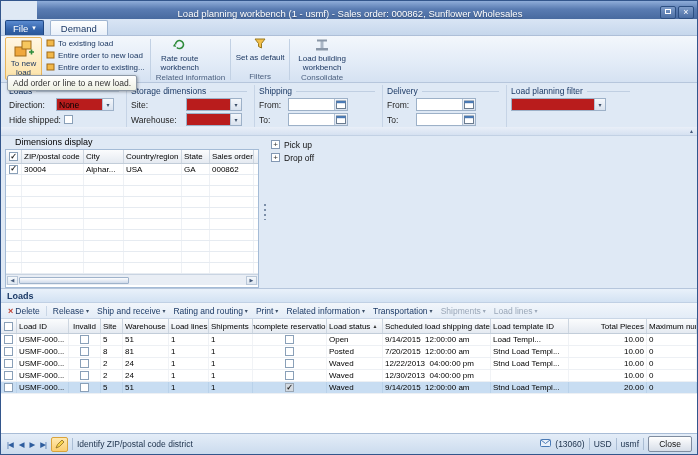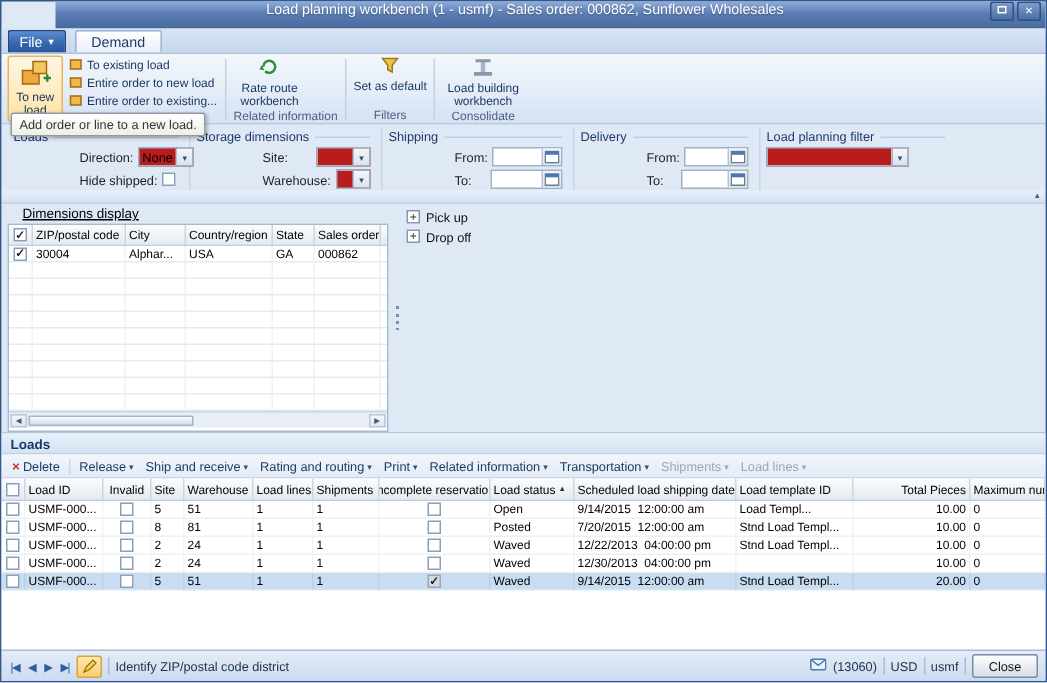--- a/index.html
+++ b/index.html
@@ -2,21 +2,21 @@
 <html><head>
 <meta charset="utf-8">
 <style>
   *{margin:0;padding:0;box-sizing:border-box;}
   html,body{width:698px;height:455px;overflow:hidden;}
   body{font-family:"Liberation Sans",sans-serif;font-size:10px;color:#000;background:#fff;}
 
   .win{width:698px;height:455px;border:1px solid #33568c;display:flex;flex-direction:column;background:#dfe9f5;position:relative;overflow:hidden;}
 
   
-  .titlebar{flex:0 0 18px;height:18px;background:linear-gradient(#8fadd9,#5a7cb2 45%,#486a9f);display:flex;align-items:flex-start;color:#fff;padding:0 3px;margin-left:36px;}
+  .titlebar{flex:0 0 18px;height:18px;background:linear-gradient(#8fadd9,#5a7cb2 45%,#486a9f);display:flex;align-items:flex-end;color:#fff;padding:0 3px;margin-left:36px;}
   .ttext{flex:1;text-align:center;font-size:9.5px;white-space:nowrap;overflow:hidden;text-shadow:0 1px 1px rgba(0,0,0,.3);}
   .wbtns{display:flex;gap:2px;}
   .wb{width:16px;height:13px;border:1px solid #2d4f82;background:linear-gradient(#7e9cc9,#4b6ea3);color:#fff;font-size:9px;line-height:11px;text-align:center;border-radius:2px;cursor:default;}
   .wb .rbox{display:inline-block;width:6px;height:5px;border:1px solid #fff;margin-bottom:1px;}
 
   
   .tabrow{flex:0 0 17px;height:17px;background:linear-gradient(#d9e5f4,#c6d7ec);display:flex;align-items:flex-end;padding-left:4px;border-bottom:1px solid #aebfd8;}
   .filebtn{height:15px;background:linear-gradient(#5b8bd0,#3464ab 60%,#2a5798);color:#fff;border:1px solid #1e4682;border-bottom:none;border-radius:2px 2px 0 0;padding:0 7px;display:flex;align-items:center;gap:4px;font-size:9.5px;}
   .filecaret{font-size:7px;}
   .tab{height:15px;margin-left:6px;padding:0 10px;display:flex;align-items:center;font-size:9.5px;color:#1c3a66;}
@@ -38,21 +38,21 @@
   
   .tooltip{position:absolute;left:6px;top:74px;z-index:50;background:linear-gradient(#ffffff,#eef0e2);border:1px solid #8e9aa8;border-radius:2px;box-shadow:1px 1px 3px rgba(0,0,0,.3);padding:2px 5px;font-size:8.5px;color:#333;white-space:nowrap;}
 
   
   .filters{flex:0 0 44px;height:44px;display:flex;padding:2px 4px 0;background:#dfe9f5;}
   .fgroup{padding:0 7px 0 4px;border-right:1px solid #c6d4e6;display:flex;flex-direction:column;}
   .fgroup:last-child{border-right:none;}
   .fhead{display:flex;align-items:center;gap:4px;font-size:8.5px;color:#1c3a66;height:12px;white-space:nowrap;}
   .fhead .fline{flex:1;min-width:8px;height:1px;background:#c0cfe2;}
   .frow{display:flex;align-items:center;height:15px;gap:3px;font-size:8.5px;}
-  .flab{color:#222;white-space:nowrap;margin-left:44px;}
+  .flab{color:#222;white-space:nowrap;}
   .w44{width:44px;} .w52{width:52px;} .w26{width:26px;}
   .combo{display:flex;border:1px solid #9db1c8;background:#b91c1c;height:13px;align-items:stretch;}
   .combo .val{flex:1;padding:0 2px;font-size:8.5px;display:flex;align-items:center;overflow:hidden;}
   .combo .cbtn{width:11px;background:linear-gradient(#f4f7fb,#d9e2ee);border-left:1px solid #b3c3d6;font-size:6px;display:flex;align-items:center;justify-content:center;color:#3c4f68;}
   .cw58{width:58px;} .cw56{width:56px;} .cw95{width:95px;}
   .datefield{display:flex;border:1px solid #9db1c8;background:#fff;height:13px;width:60px;align-items:stretch;}
   .datefield .dval{flex:1;}
   .datefield .calbtn{width:13px;display:flex;align-items:center;justify-content:center;background:linear-gradient(#f4f7fb,#d9e2ee);border-left:1px solid #b3c3d6;}
 
   
@@ -60,21 +60,21 @@
   .cb.checked::after{content:"\2713";font-weight:bold;}
   .cb.dis{background:#d4dae1;border-color:#9aa6b3;}
 
   
   .scrollstrip{flex:0 0 9px;height:9px;background:linear-gradient(#e9eff8,#d5e1f1);border-bottom:1px solid #c2d1e4;display:flex;justify-content:flex-end;align-items:center;padding-right:3px;}
   .upar{font-size:5px;color:#44597a;line-height:1;}
 
   
   .mainarea{flex:0 0 152px;height:152px;display:flex;padding:0 4px;position:relative;background:#dfe9f5;}
   .dimspanel{width:254px;display:flex;flex-direction:column;}
-  .dimscaption{font-size:9px;color:#000;padding:1px 2px 1px 10px;height:13px;text-decoration:underline;}
+  .dimscaption{font-size:9px;color:#000;padding:1px 2px 1px 10px;height:13px;}
   .dimsbox{flex:1;border:1px solid #a4bbd6;background:#fff;display:flex;flex-direction:column;overflow:hidden;}
   .ghead{display:flex;background:linear-gradient(#fbfcfd,#e5eaf1);border-bottom:1px solid #c2cdd9;flex:0 0 14px;}
   .gh{font-size:8px;padding:0 2px;border-right:1px solid #cdd6e0;white-space:nowrap;overflow:hidden;display:flex;align-items:center;}
   .grow{display:flex;border-bottom:1px solid #e6ebf1;height:11px;flex:0 0 11px;}
   .gcell{font-size:8px;padding:0 2px;border-right:1px solid #eef1f5;white-space:nowrap;overflow:hidden;display:flex;align-items:center;}
   .dc0{width:16px;justify-content:center;}
   .dc1{width:62px;} .dc2{width:40px;} .dc3{width:58px;} .dc4{width:28px;} .dc5{width:44px;}
   .hscroll{flex:0 0 11px;height:11px;background:#e9eef5;border-top:1px solid #c9d4e2;display:flex;align-items:center;padding:0 1px;}
   .harrow{width:11px;height:9px;background:linear-gradient(#f6f9fc,#dde6f0);border:1px solid #b9c7d8;font-size:5px;display:flex;align-items:center;justify-content:center;color:#44597a;}
   .hthumb{width:110px;height:7px;background:linear-gradient(#fdfdfe,#cfdaea);border:1px solid #9fb3cb;margin:0 1px;border-radius:1px;}

